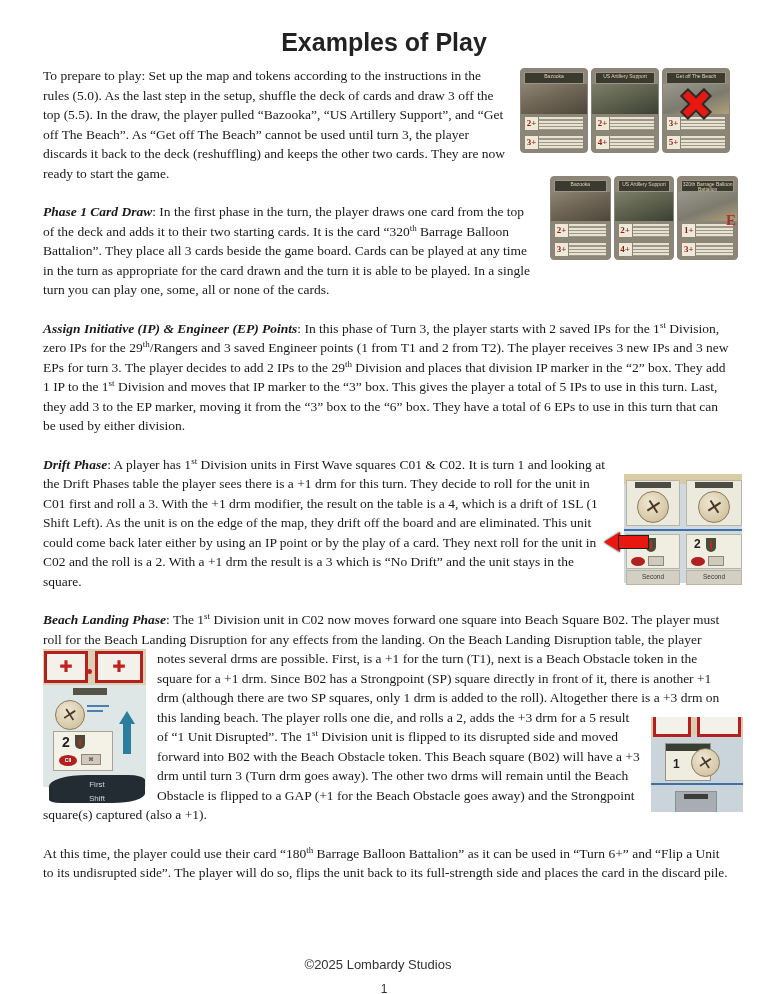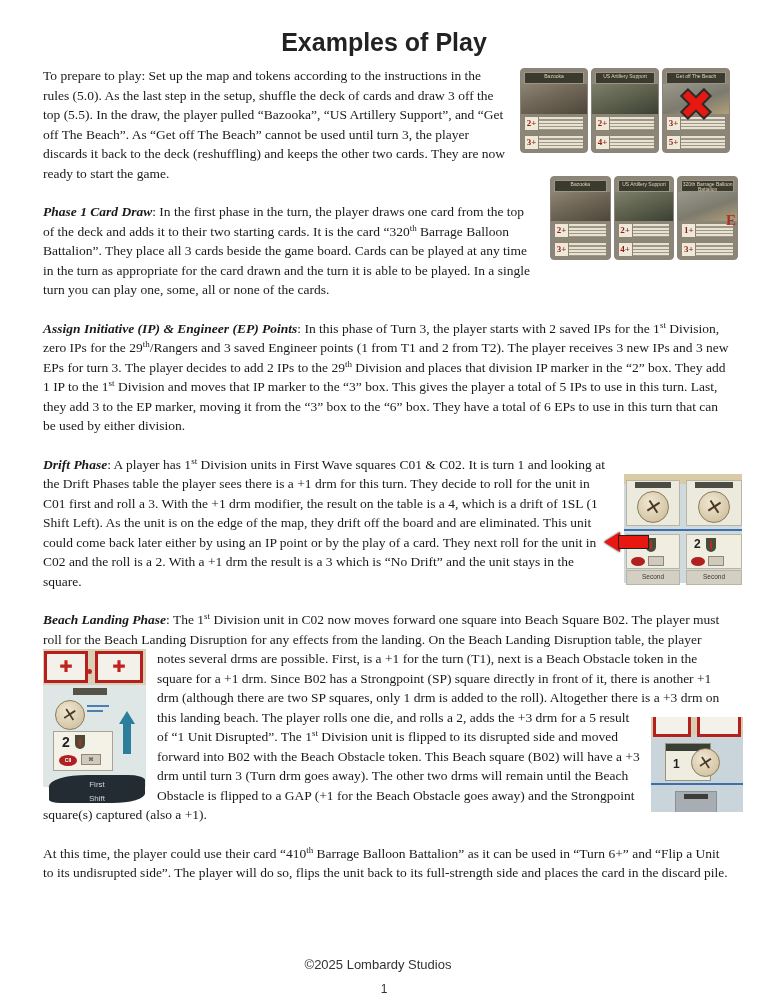--- a/index.html
+++ b/index.html
@@ -363,19 +363,19 @@
             <span class="ob-token"><span class="ob-x">✕</span></span>
           </span>
         <span class="abs blue-line du-line"></span>
         <span class="abs du-next">
             <i></i>
           </span>
       </span>
       <span><span class="bi">Beach Landing Phase</span><span>: The 1</span><sup>st</sup><span> Division unit in C02 now moves forward one square into Beach Square B02. The player must roll for the Beach Landing Disruption for any effects from the landing. On the Beach Landing Disruption table, the player notes several drms are possible. First, is a +1 for the turn (T1), next is a Beach Obstacle token in the square for a +1 drm. Since B02 has a Strongpoint (SP) square directly in front of it, there is another +1 drm (although there are two SP squares, only 1 drm is added to the roll). Altogether there is a +3 drm on this landing beach. The player rolls one die, and rolls a 2, adds the +3 drm for a 5 result of “1 Unit Disrupted”.  The 1</span><sup>st</sup><span> Division unit is flipped to its disrupted side and moved forward into B02 with the Beach Obstacle token.  This Beach square (B02) will have a +3 drm until turn 3 (Turn drm goes away). The other two drms will remain until the Beach Obstacle is flipped to a GAP (+1 for the Beach Obstacle goes away) and the Strongpoint square(s) captured (also a +1).</span></span>
     </p>
 
-    <p><span>At this time, the player could use their card “410</span><sup>th</sup><span> Barrage Balloon Battalion” as it can be used in “Turn 6+” and “Flip a Unit to its undisrupted side”. The player will do so, flips the unit back to its full-strength side and places the card in the discard pile.</span></p>
+    <p><span>At this time, the player could use their card “180</span><sup>th</sup><span> Barrage Balloon Battalion” as it can be used in “Turn 6+” and “Flip a Unit to its undisrupted side”. The player will do so, flips the unit back to its full-strength side and places the card in the discard pile.</span></p>
 
   </div>
 
   <div class="footer">©2025 Lombardy Studios</div>
   <div class="pagenum">1</div>
 </div>
 
 </body></html>

